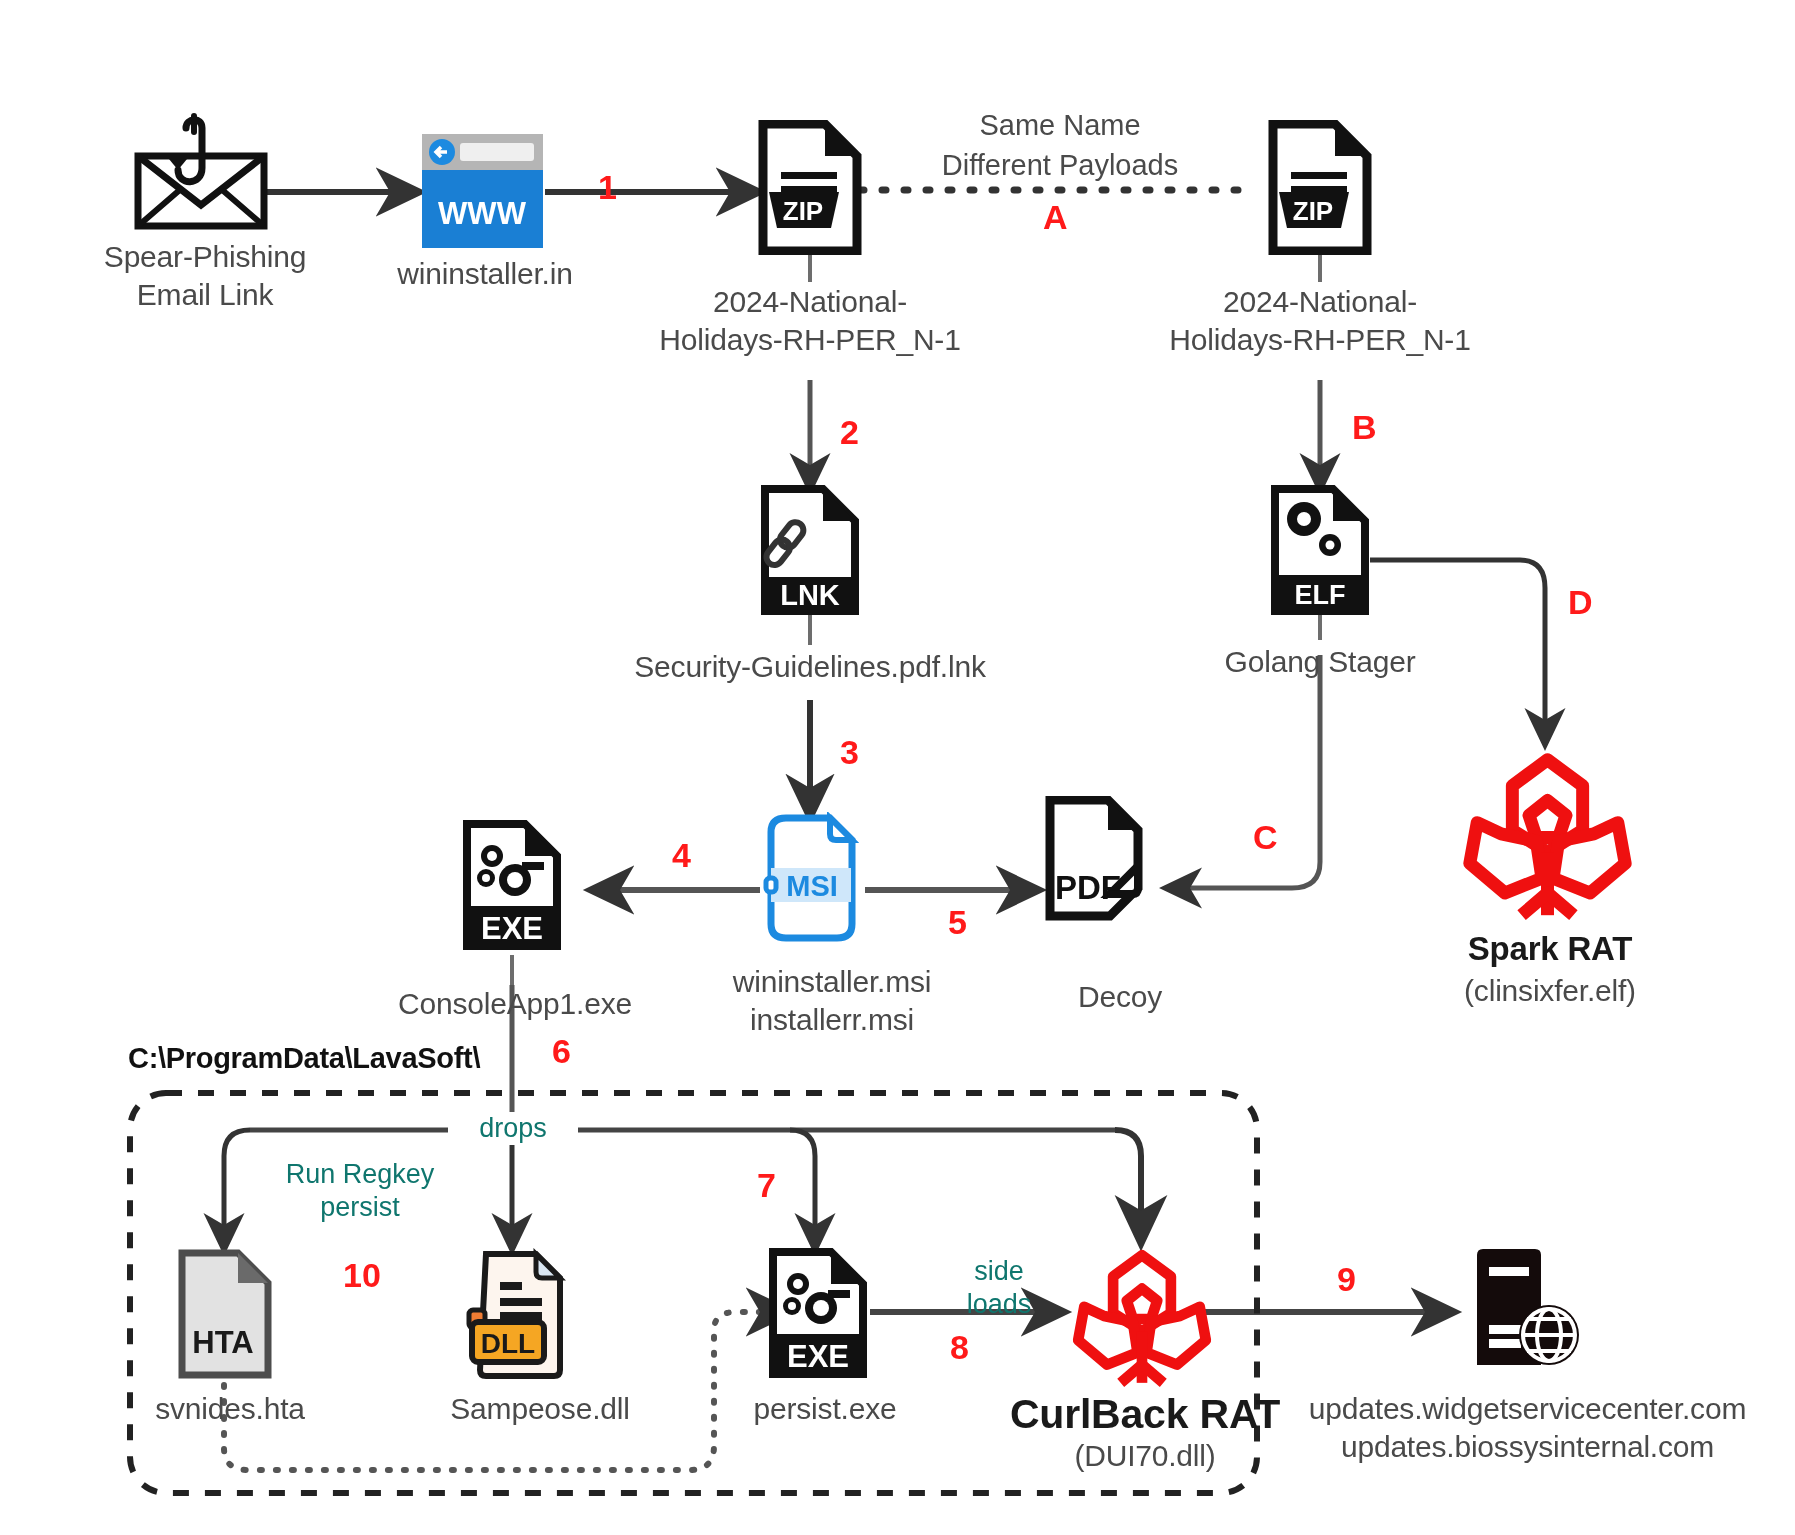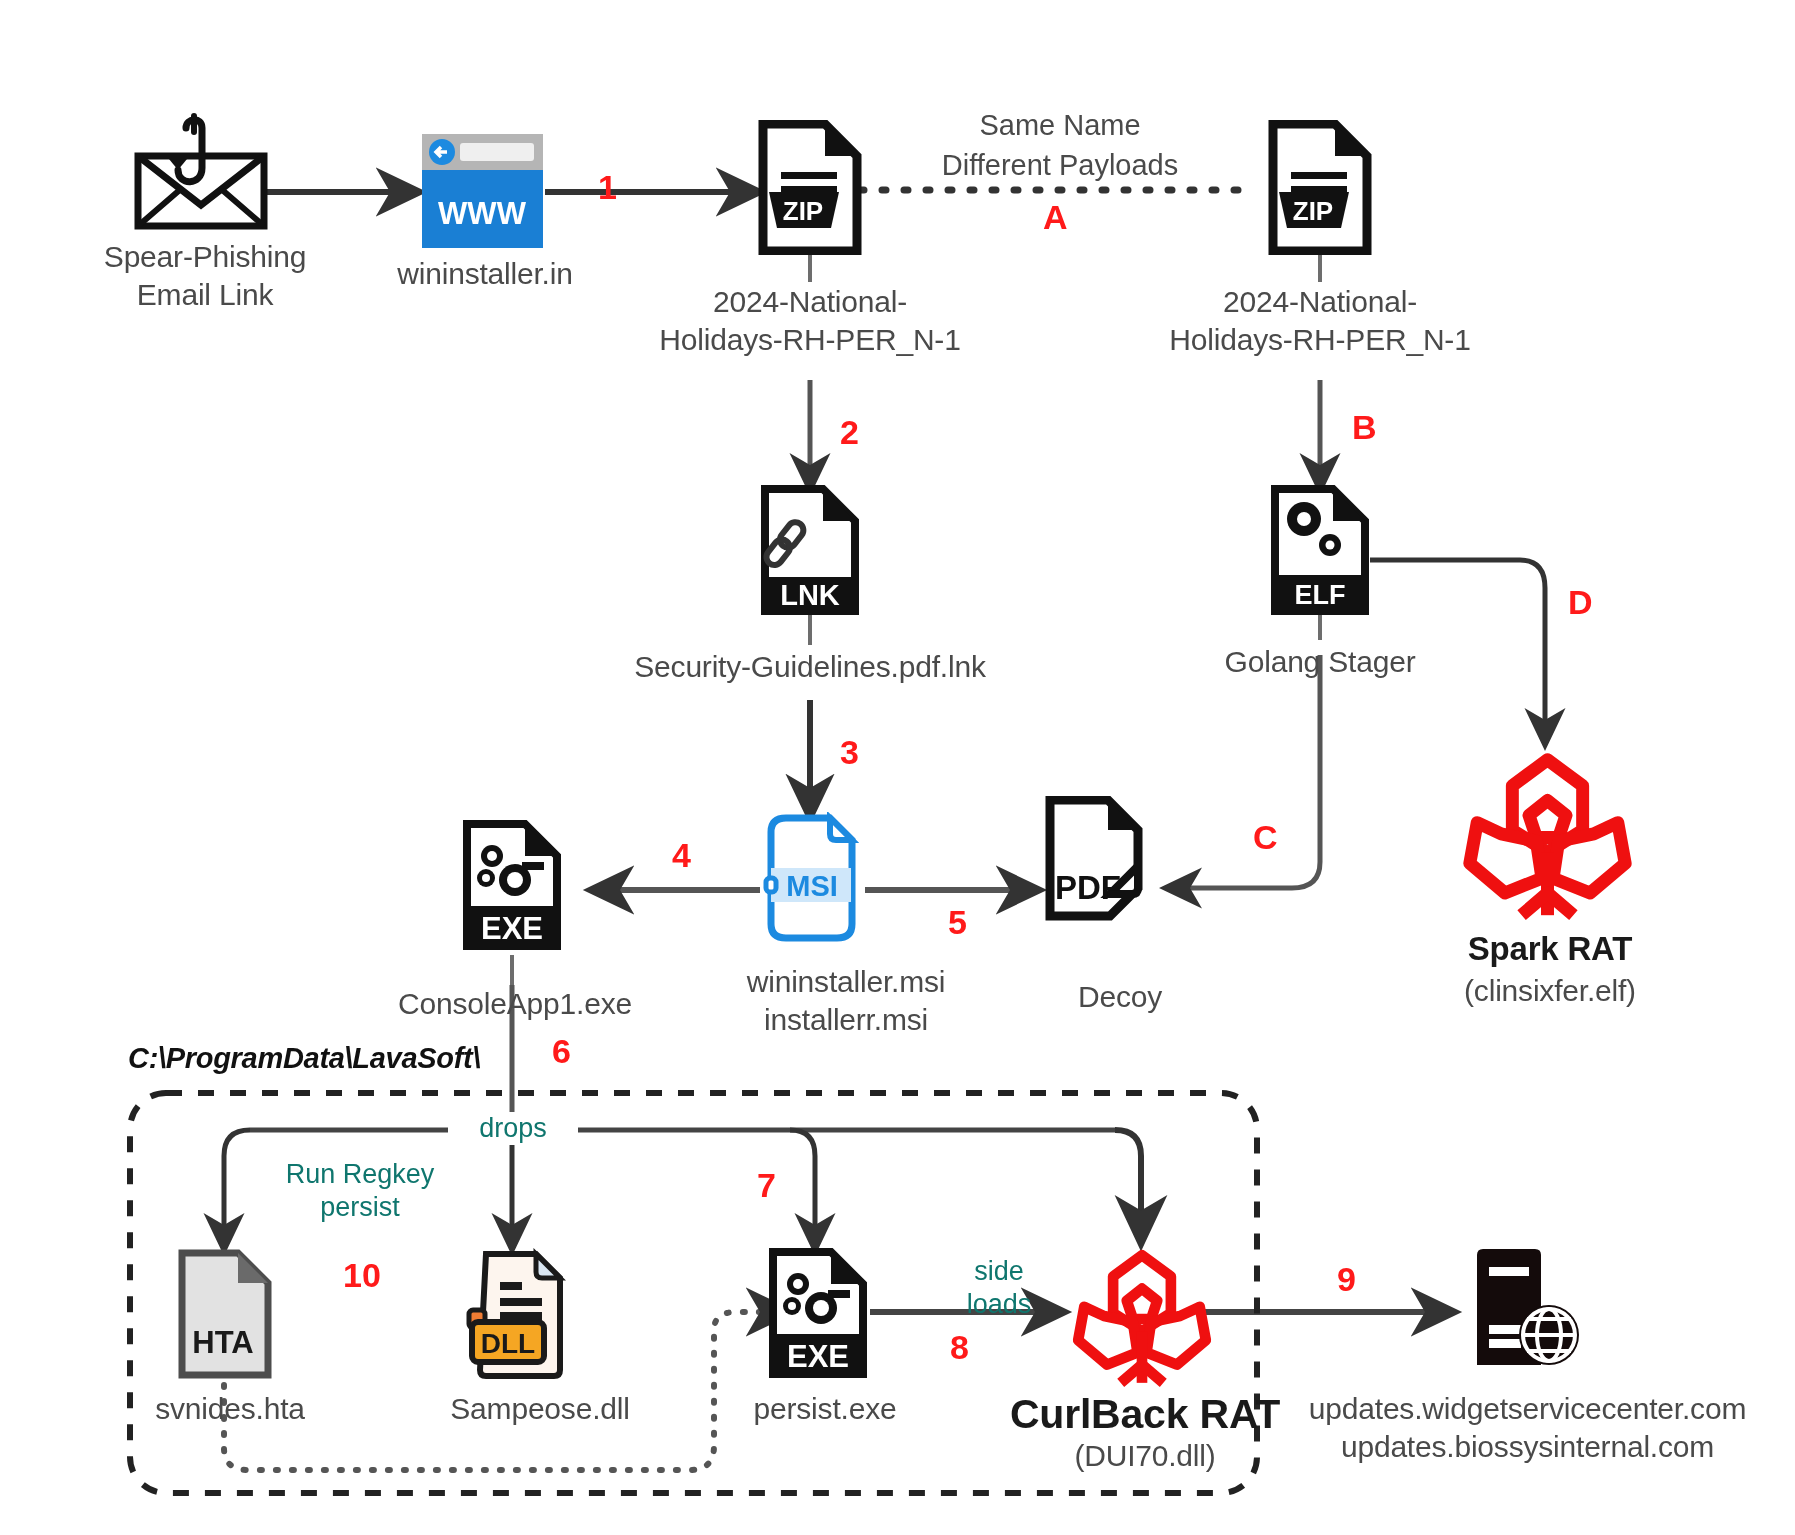--- a/index.html
+++ b/index.html
@@ -45,21 +45,20 @@
     color:#0f766e;
     line-height:33px;
     text-align:center;
     background:#ffffff;
     white-space:pre-line;
   }
   .path-label{
     position:absolute;
     font-size:29px;
     font-weight:bold;
-    font-style:italic;
     color:#111;
     letter-spacing:-0.3px;
   }
   .note{
     position:absolute;
     font-size:29px;
     line-height:40px;
     color:#4a4a4a;
     text-align:center;
     white-space:pre-line;
@@ -254,21 +253,21 @@
 
   <div class="icon" style="left:762px;top:812px;">
     <svg width="98" height="130" viewBox="0 0 98 130">
       <path d="M9,20 q0,-14 15,-14 h44 l22,22 v84 q0,14 -15,14 h-51 q-15,0 -15,-14 z" fill="#fff" stroke="#1c8ae0" stroke-width="7"></path>
       <path d="M68,6 l22,22 h-16 q-6,0 -6,-6 z" fill="#fff" stroke="#1c8ae0" stroke-width="6"></path>
       <rect x="9" y="56" width="80" height="34" fill="#cfe7fa"></rect>
       <text x="50" y="84" font-family="Liberation Sans, sans-serif" font-size="29" font-weight="bold" fill="#1c8ae0" text-anchor="middle">MSI</text>
       <rect x="4" y="66" width="10" height="14" rx="4" fill="#fff" stroke="#1c8ae0" stroke-width="5"></rect>
     </svg>
   </div>
-  <div class="cap" style="left:646px;top:963px;width:400px;text-align:center;">wininstaller.msi
+  <div class="cap" style="left:632px;top:963px;width:400px;text-align:center;">wininstaller.msi
 installerr.msi</div>
 
   <div class="icon" style="left:1040px;top:796px;">
     <svg width="110" height="130" viewBox="0 0 110 130">
       <path d="M10,4 h58 l30,30 v58 q0,0 -6,6 l-22,22 h-60 z" fill="#fff" stroke="#111" stroke-width="9"></path>
       <path d="M68,4 l30,30 h-30 z" fill="#111"></path>
       <path d="M98,92 q0,6 -6,6 h-22 l28,-28 z" fill="#fff" stroke="#111" stroke-width="8"></path>
       <text x="48" y="103" font-family="Liberation Sans, sans-serif" font-size="33" font-weight="bold" fill="#111" text-anchor="middle">PDF</text>
     </svg>
   </div>

